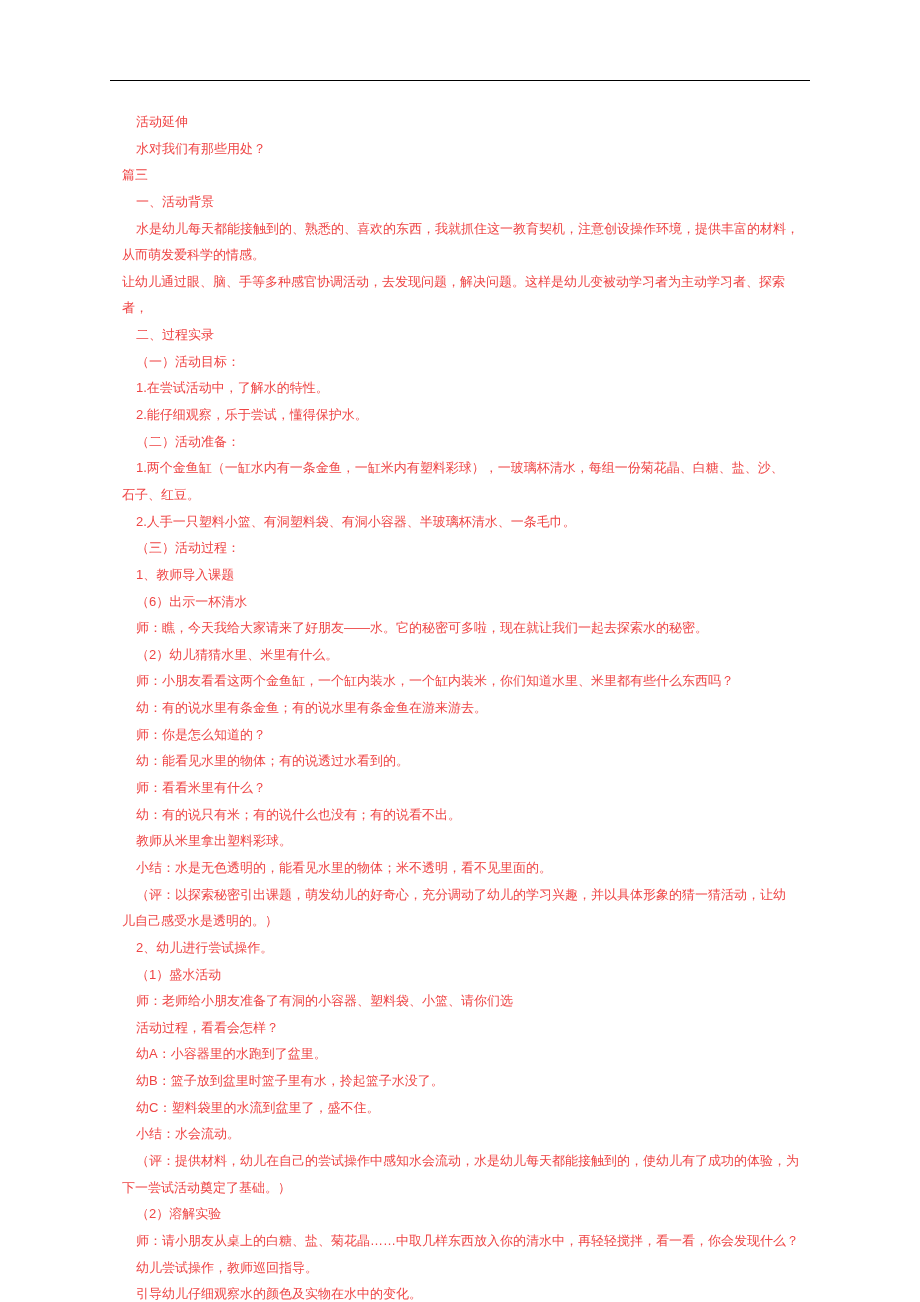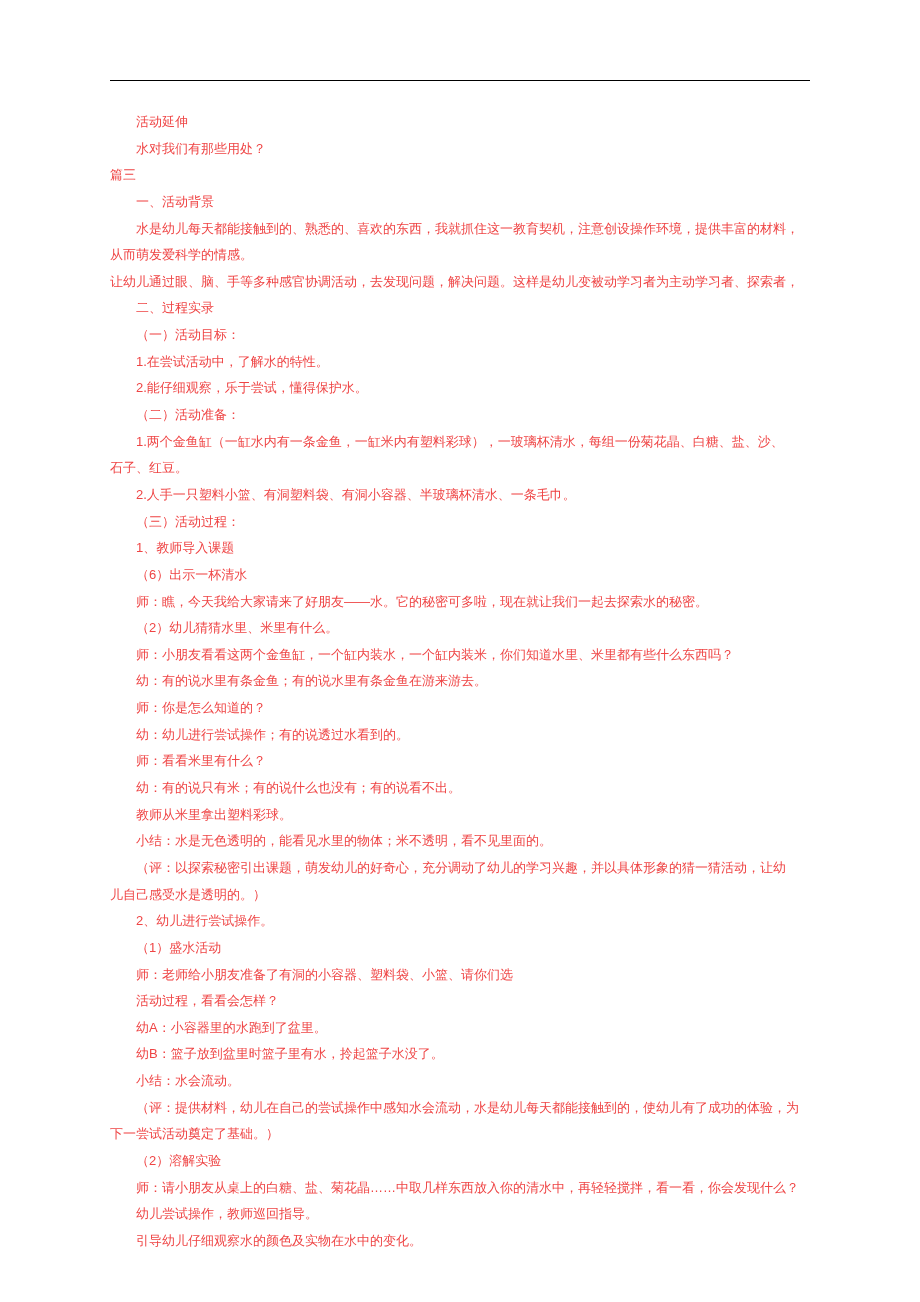--- a/index.html
+++ b/index.html
@@ -21,21 +21,21 @@
     border-top: 1.5px solid #000;
     margin: 0 0 28px 0;
   }
   .line {
     font-size: 13px;
     line-height: 2.05;
     color: #ef4444;
     white-space: pre-wrap;
   }
   .indent1 { padding-left: 2em; }
-  .indent0 { padding-left: 0; }
+  .indent0 { padding-left: 0; margin-left: 12px; }
 </style>
 </head>
 <body>
 
 <div class="page">
   <hr class="hr-top">
   <div id="content">
       <div class="line indent1">活动延伸</div>
       <div class="line indent1">水对我们有那些用处？</div>
       <div class="line indent0">篇三</div>
@@ -52,33 +52,34 @@
       <div class="line indent0">石子、红豆。</div>
       <div class="line indent1">2.人手一只塑料小篮、有洞塑料袋、有洞小容器、半玻璃杯清水、一条毛巾。</div>
       <div class="line indent1">（三）活动过程：</div>
       <div class="line indent1">1、教师导入课题</div>
       <div class="line indent1">（6）出示一杯清水</div>
       <div class="line indent1">师：瞧，今天我给大家请来了好朋友——水。它的秘密可多啦，现在就让我们一起去探索水的秘密。</div>
       <div class="line indent1">（2）幼儿猜猜水里、米里有什么。</div>
       <div class="line indent1">师：小朋友看看这两个金鱼缸，一个缸内装水，一个缸内装米，你们知道水里、米里都有些什么东西吗？</div>
       <div class="line indent1">幼：有的说水里有条金鱼；有的说水里有条金鱼在游来游去。</div>
       <div class="line indent1">师：你是怎么知道的？</div>
-      <div class="line indent1">幼：幼儿进行尝试操作；有的说透过水看到的。</div>
+      <div class="line indent1">幼：能看见水里的物体；有的说透过水看到的。</div>
       <div class="line indent1">师：看看米里有什么？</div>
       <div class="line indent1">幼：有的说只有米；有的说什么也没有；有的说看不出。</div>
       <div class="line indent1">教师从米里拿出塑料彩球。</div>
       <div class="line indent1">小结：水是无色透明的，能看见水里的物体；米不透明，看不见里面的。</div>
       <div class="line indent1">（评：以探索秘密引出课题，萌发幼儿的好奇心，充分调动了幼儿的学习兴趣，并以具体形象的猜一猜活动，让幼</div>
       <div class="line indent0">儿自己感受水是透明的。）</div>
       <div class="line indent1">2、幼儿进行尝试操作。</div>
       <div class="line indent1">（1）盛水活动</div>
       <div class="line indent1">师：老师给小朋友准备了有洞的小容器、塑料袋、小篮、请你们选</div>
       <div class="line indent1">活动过程，看看会怎样？</div>
       <div class="line indent1">幼A：小容器里的水跑到了盆里。</div>
       <div class="line indent1">幼B：篮子放到盆里时篮子里有水，拎起篮子水没了。</div>
+      <div class="line indent1">幼C：塑料袋里的水流到盆里了，盛不住。</div>
       <div class="line indent1">小结：水会流动。</div>
       <div class="line indent1">（评：提供材料，幼儿在自己的尝试操作中感知水会流动，水是幼儿每天都能接触到的，使幼儿有了成功的体验，为</div>
       <div class="line indent0">下一尝试活动奠定了基础。）</div>
       <div class="line indent1">（2）溶解实验</div>
       <div class="line indent1">师：请小朋友从桌上的白糖、盐、菊花晶……中取几样东西放入你的清水中，再轻轻搅拌，看一看，你会发现什么？</div>
       <div class="line indent1">幼儿尝试操作，教师巡回指导。</div>
       <div class="line indent1">引导幼儿仔细观察水的颜色及实物在水中的变化。</div>
     </div>
 </div>
 

